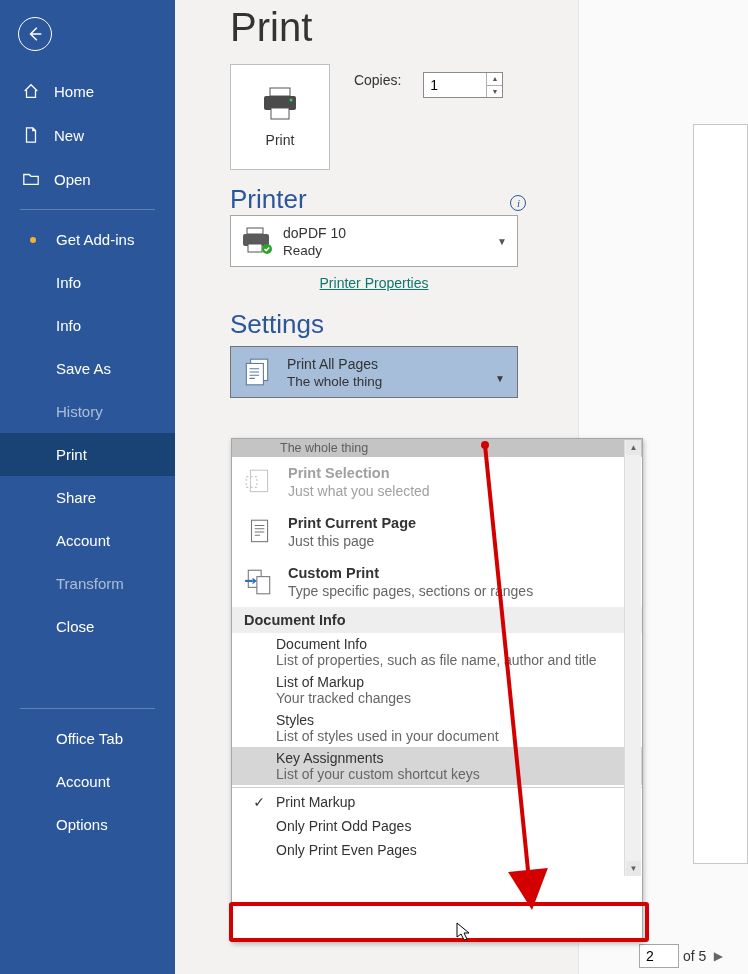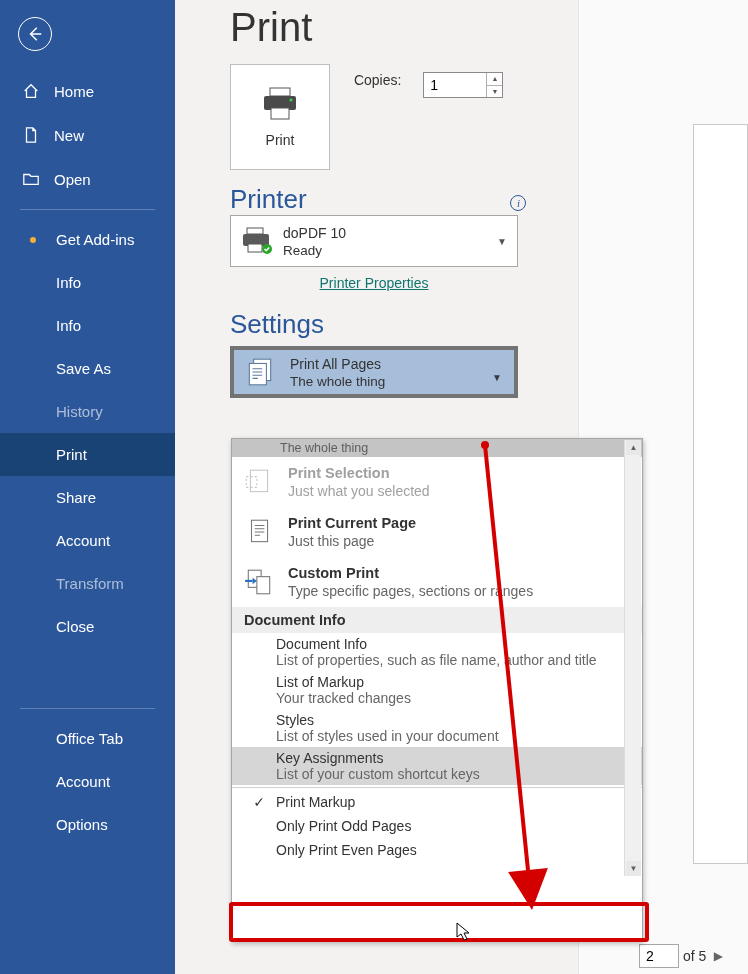--- a/index.html
+++ b/index.html
@@ -147,21 +147,21 @@
     color: #0f766e;
     text-decoration: underline;
     font-size: 14px;
     margin-top: 8px;
     cursor: pointer;
   }
 
   .settings-box {
     width: 288px; height: 52px;
     background: #a6beda;
-    border: 4px solid #737373;
+    border: 1px solid #737373;
     display: flex; align-items: center;
     padding: 0 10px;
     position: relative;
     cursor: pointer;
   }
   .settings-box .sicon {
     width: 32px; height: 32px;
     display: flex; align-items: center; justify-content: center;
   }
   .settings-box .stext { margin-left: 14px; }

